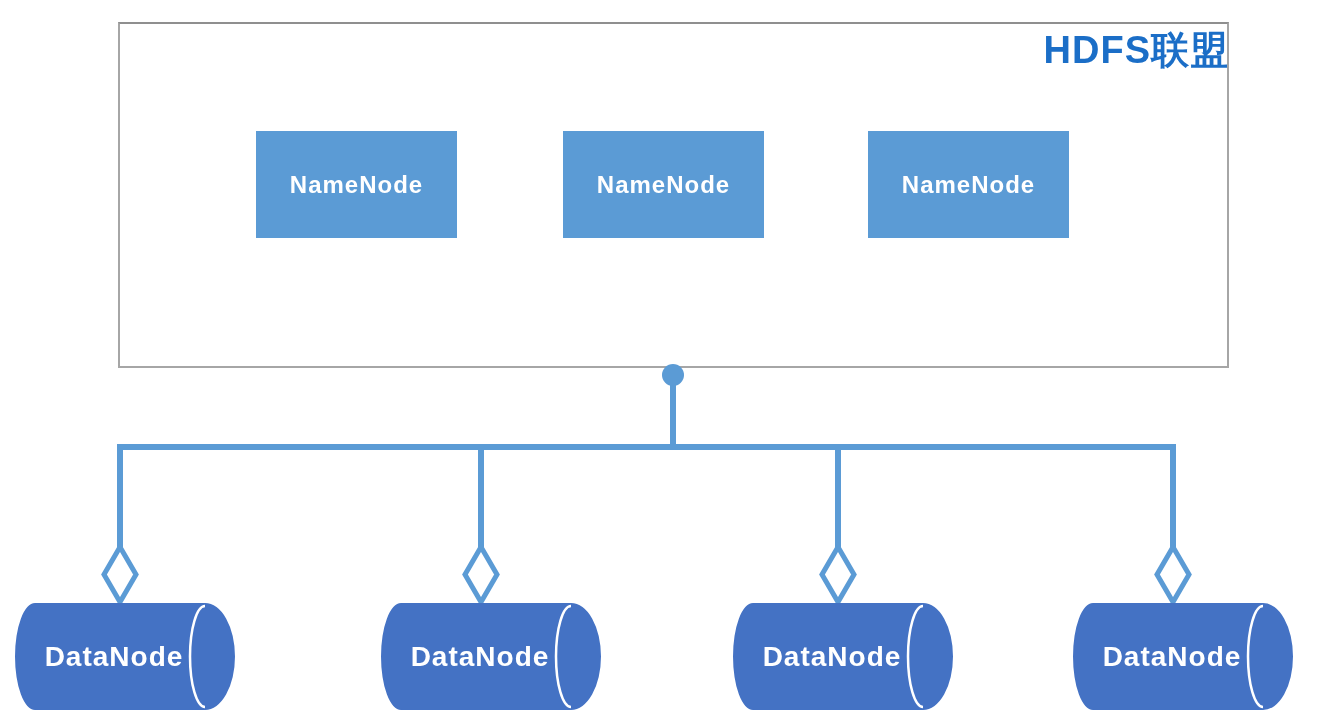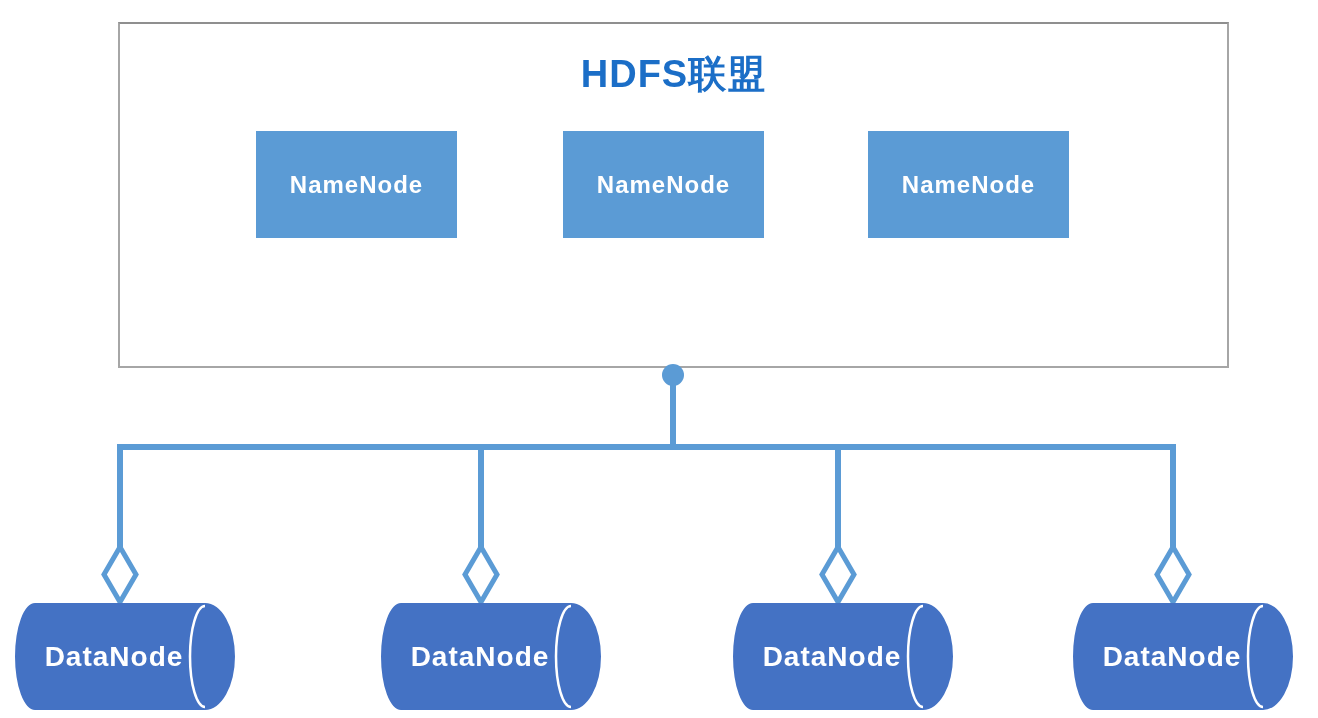--- a/index.html
+++ b/index.html
@@ -6,22 +6,22 @@
   .stage {
     position:relative; width:1318px; height:718px; background:#ffffff;
     font-family:"Liberation Sans", sans-serif; overflow:hidden;
   }
   .fed-box {
     position:absolute; left:118px; top:22px; width:1111px; height:346px;
     border:2px solid #a6a6a6; border-top-color:#8f8f8f; box-sizing:border-box;
     background:#ffffff;
   }
   .diagram-title {
-    position:absolute; left:118px; top:25px; width:1111px; text-align:center;
-    font-size:38px; font-weight:bold; color:#1b6ec7; letter-spacing:1px;margin-top:24px;
+    position:absolute; left:118px; top:25px; width:1111px; text-align:right;
+    font-size:38px; font-weight:bold; color:#1b6ec7; letter-spacing:1px;
   }
   .namenode {
     position:absolute; top:131px; width:201px; height:107px; background:#5b9bd5;
     display:flex; align-items:center; justify-content:center;
     color:#ffffff; font-size:24px; font-weight:bold; letter-spacing:1px;
   }
   .nn1 { left:256px; }
   .nn2 { left:563px; }
   .nn3 { left:868px; }
   .overlay { position:absolute; left:0; top:0; }

